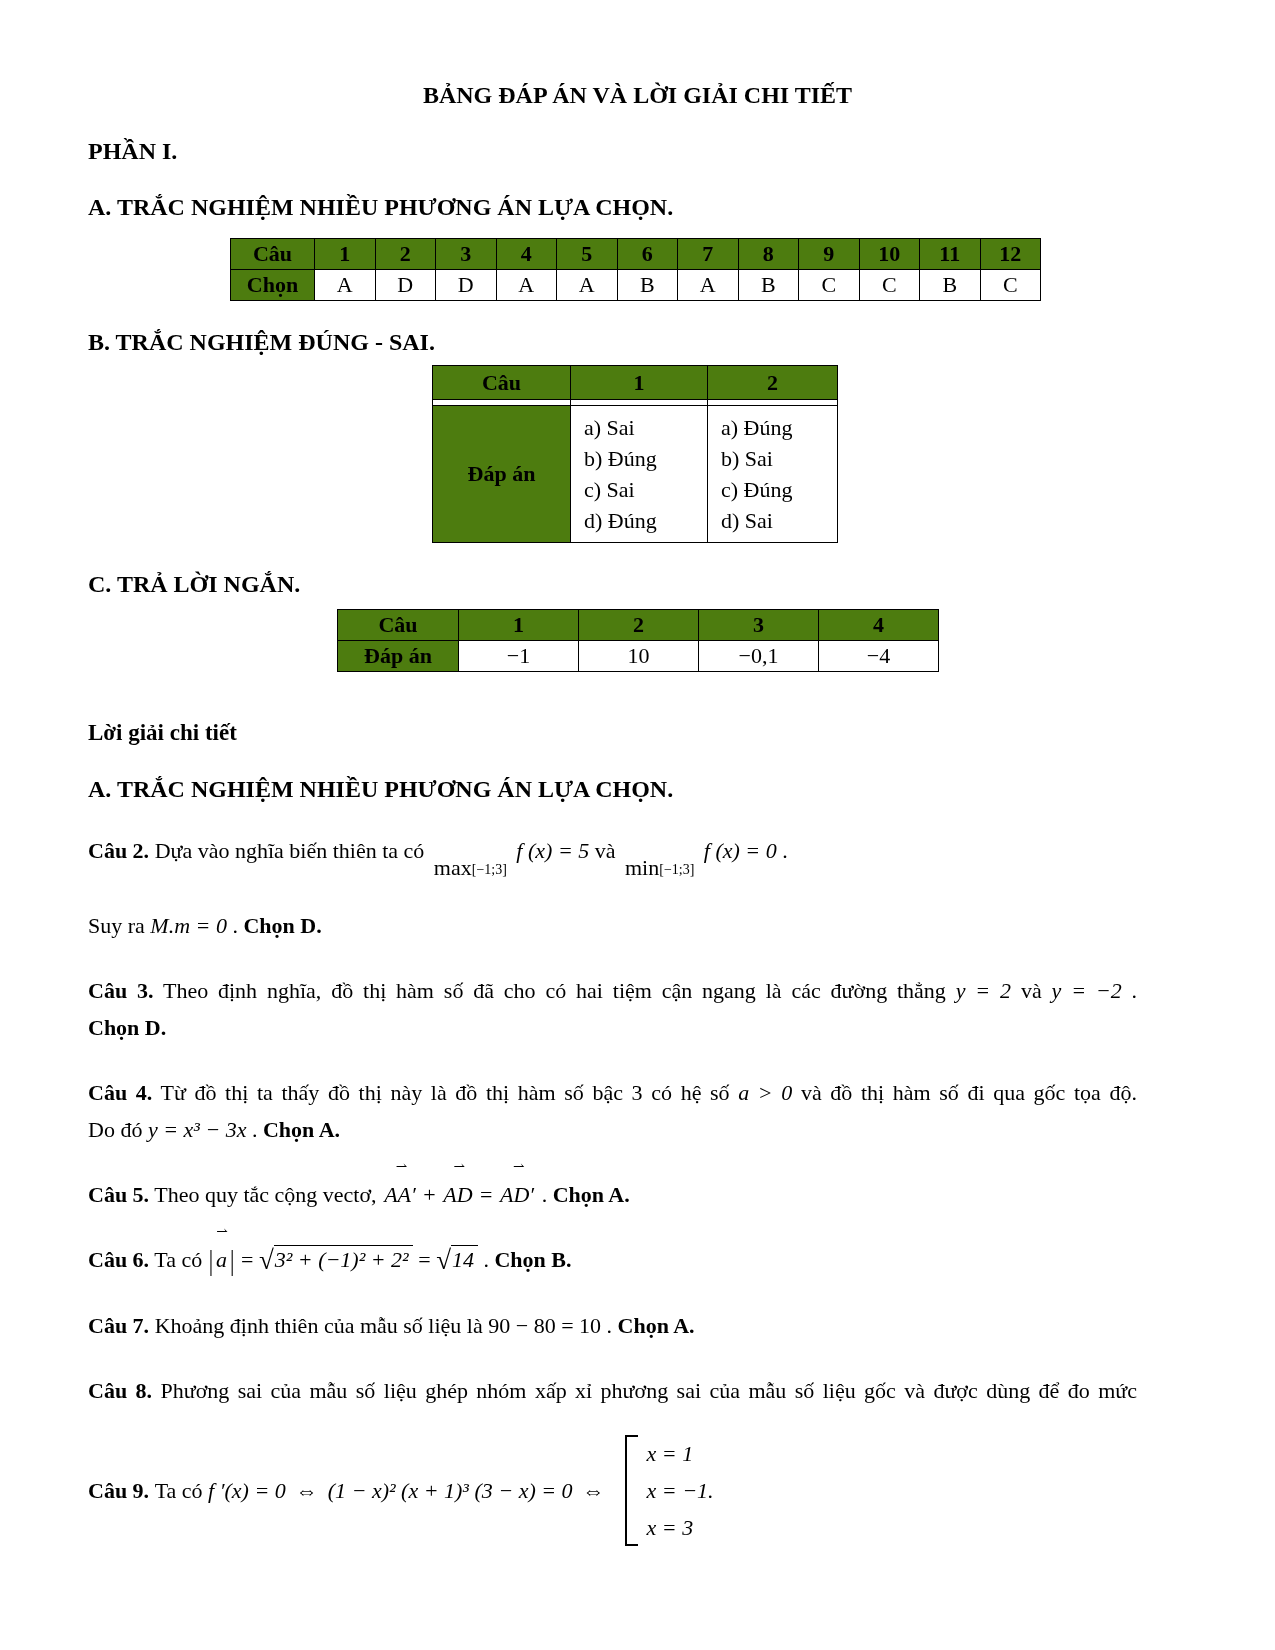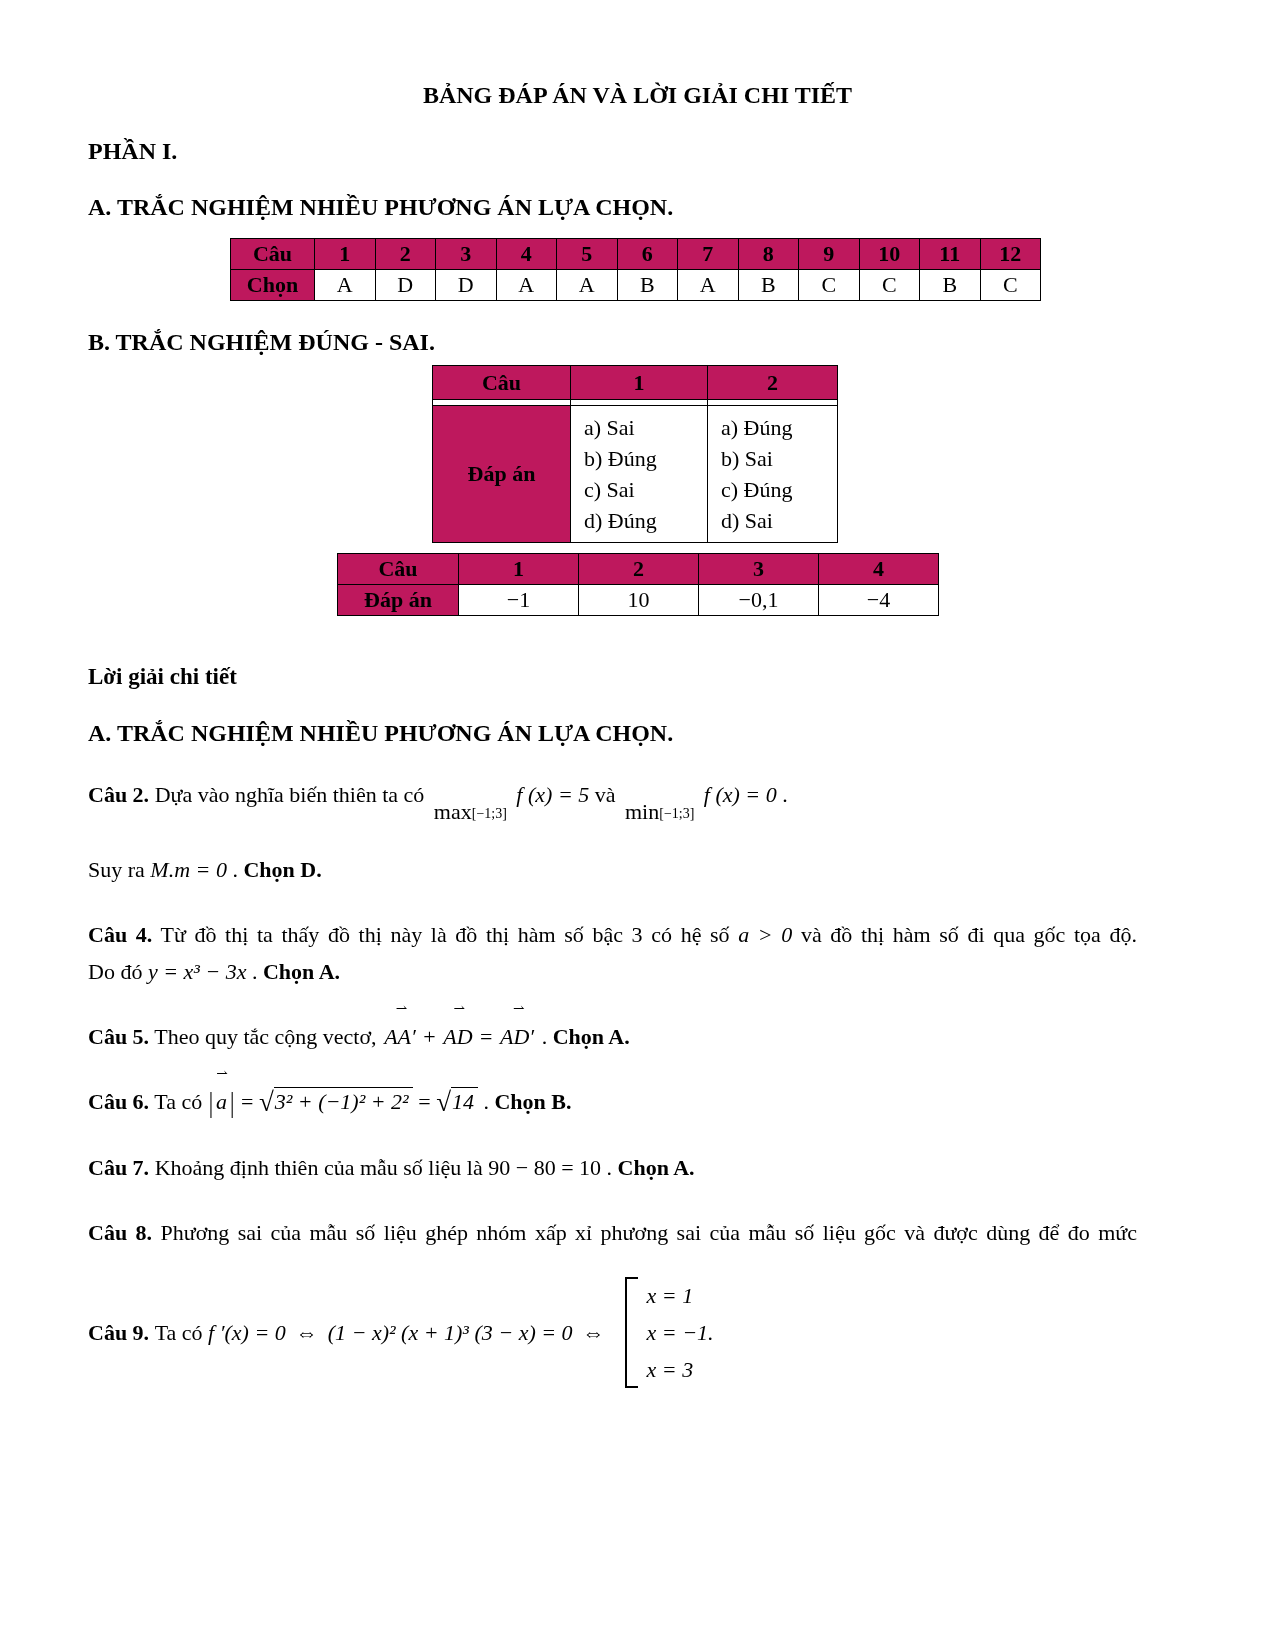--- a/index.html
+++ b/index.html
@@ -13,21 +13,21 @@
   .doc-title{
     font-weight:bold;font-size:24px;text-align:center;
     margin:0 -138px 22px -88px;line-height:30px;
   }
   .h-part{font-weight:bold;font-size:24px;line-height:30px;margin-top:26px;}
   .h-sec{font-weight:bold;font-size:24px;line-height:30px;margin-top:26px;}
   .h-solutions{font-weight:bold;font-size:23px;line-height:30px;margin-top:46px;}
 
   table{border-collapse:collapse;table-layout:fixed;}
   td{border:1px solid #000;text-align:center;font-size:22px;padding:0;}
-  .cell-blue{background:#be185d;}
+  .cell-blue{background:#4d7c0f;}
   .bold{font-weight:bold;}
 
   .tA{margin:16px 0 0 142px;width:811px;}
   .tA td{height:30px;}
   .tB{margin:8px 0 0 344px;width:405px;}
   .tB .hdr td{height:33px;}
   .tB .spacer td{height:5px;border-top:1px solid #000;border-bottom:1px solid #000;background:#fff;}
   .tB .ans-cell{text-align:left;padding:6px 4px 6px 13px;vertical-align:middle;}
   .tB .ans-cell div{line-height:31px;}
   .tC{margin:10px 0 0 249px;width:601px;}
@@ -146,20 +146,21 @@
       <td class="ans-cell">
         <div>a) Đúng</div>
         <div>b) Sai</div>
         <div>c) Đúng</div>
         <div>d) Sai</div>
       </td>
     </tr>
   </tbody>
     </table>
 
+  <div class="h-sec">C. TRẢ LỜI NGẮN.</div>
 
   <table class="tC">
     <colgroup>
         <col style="width:121px">
         <col style="width:120px">
         <col style="width:120px">
         <col style="width:120px">
         <col style="width:120px">
       </colgroup>
     <tbody>
@@ -201,20 +202,33 @@
     <span>.</span>
   </p>
 
   <p class="para">
     <span>Suy ra</span>
     <span class="math">M.m = 0</span>
     <span>.</span>
     <span class="choose">Chọn D.</span>
   </p>
 
+  <div class="para">
+    <div class="jline">
+      <span class="q-label">Câu 3.</span>
+      <span>Theo định nghĩa, đồ thị hàm số đã cho có hai tiệm cận ngang là các đường thẳng</span>
+      <span class="math">y = 2</span>
+      <span>và</span>
+      <span class="math">y = −2</span>
+      <span>.</span>
+    </div>
+    <div>
+      <span class="choose">Chọn D.</span>
+    </div>
+  </div>
 
   <div class="para">
     <div class="jline">
       <span class="q-label">Câu 4.</span>
       <span>Từ đồ thị ta thấy đồ thị này là đồ thị hàm số bậc 3 có hệ số</span>
       <span class="math">a &gt; 0</span>
       <span>và đồ thị hàm số đi qua gốc tọa độ.</span>
     </div>
     <div>
       <span>Do đó</span>

